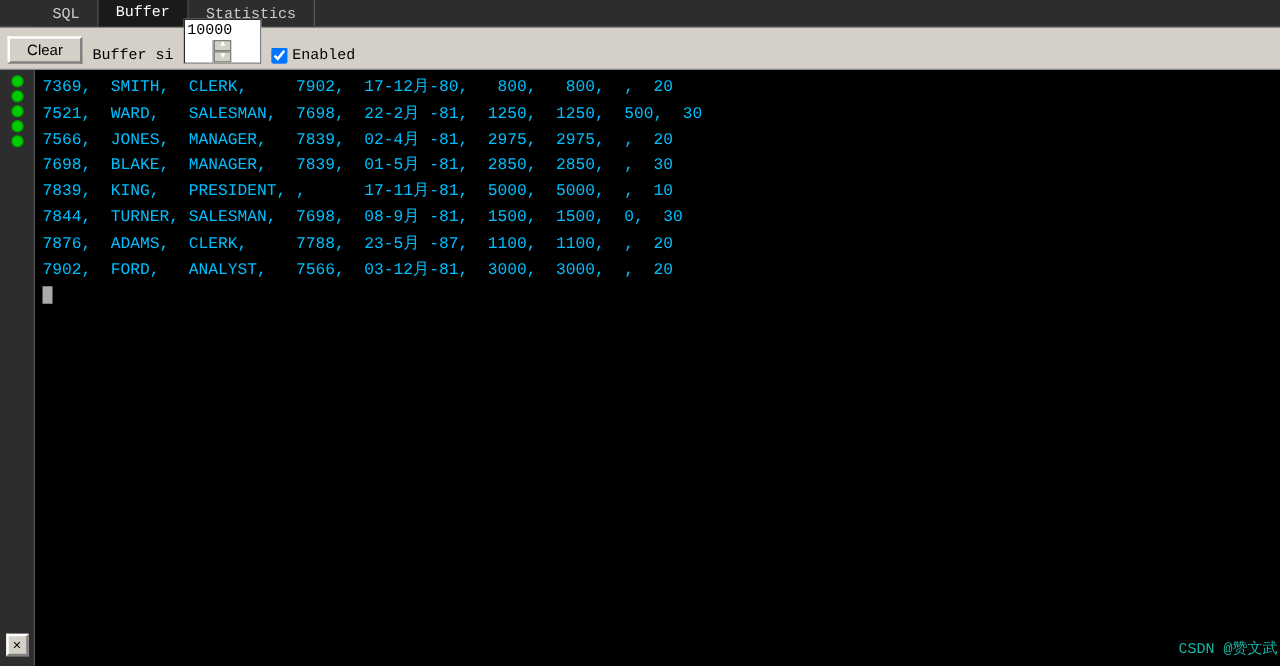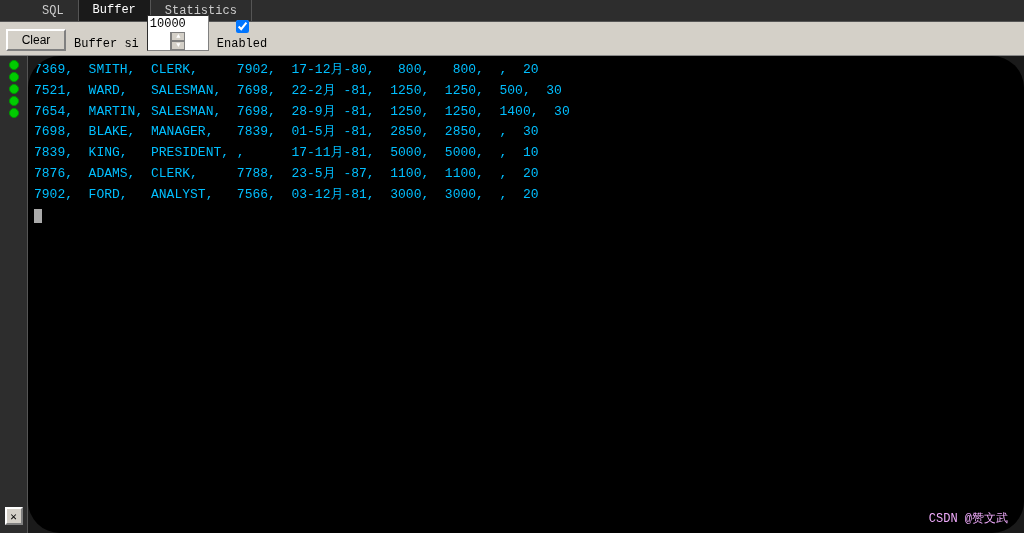--- a/index.html
+++ b/index.html
@@ -100,21 +100,20 @@
       justify-content: center;
       font-size: 7px;
       line-height: 1;
     }
     .enabled-check {
       display: flex;
       align-items: center;
       gap: 4px;
       font-size: 12px;
       color: #000;
-      flex-direction: column;
     }
     .enabled-check input[type="checkbox"] {
       cursor: pointer;
     }
 
     
     .main-area {
       display: flex;
       height: calc(533px - 22px - 34px);
     }
@@ -155,21 +154,20 @@
     
     .output-area {
       flex: 1;
       background: #000;
       padding: 4px 6px;
       overflow-y: auto;
       font-family: 'Courier New', Courier, monospace;
       font-size: 13px;
       color: #00bfff;
       line-height: 1.6;
-      border-radius: 32px;
     }
     .output-line {
       white-space: pre;
       display: block;
     }
     .cursor-line::after {
       content: '';
       display: inline-block;
       width: 8px;
       height: 14px;
@@ -190,22 +188,22 @@
     }
     .output-area::-webkit-scrollbar-thumb {
       background: #666;
       border: 1px solid #888;
     }
 
     
     .watermark {
       position: absolute;
       bottom: 6px;
-      right: 16px;
-      color: #f0abfc;
+      right: 2px;
+      color: #14b8a6;
       font-size: 12px;
       font-family: 'Courier New', Courier, monospace;
     }
   </style>
 </head>
 <body>
 
 <div class="tab-bar">
   <div class="tab" id="tab-sql">SQL</div>
   <div class="tab active" id="tab-output">Buffer</div>
@@ -235,22 +233,23 @@
     <div class="green-dot"></div>
     <div class="green-dot"></div>
     <div class="green-dot"></div>
     <div class="x-button">✕</div>
   </div>
 
   <div class="output-area" id="output-area">
 
   <span class="output-line">7369,  SMITH,  CLERK,     7902,  17-12月-80,   800,   800,  ,  20</span>
       <span class="output-line">7521,  WARD,   SALESMAN,  7698,  22-2月 -81,  1250,  1250,  500,  30</span>
-      <span class="output-line">7654,  MARTIN, SALESMAN,  7698,  28-9月 -81,  1250,  1250,  1400,  30</span>
+      <span class="output-line">7566,  JONES,  MANAGER,   7839,  02-4月 -81,  2975,  2975,  ,  20</span>
       <span class="output-line">7698,  BLAKE,  MANAGER,   7839,  01-5月 -81,  2850,  2850,  ,  30</span>
       <span class="output-line">7839,  KING,   PRESIDENT, ,      17-11月-81,  5000,  5000,  ,  10</span>
+      <span class="output-line">7844,  TURNER, SALESMAN,  7698,  08-9月 -81,  1500,  1500,  0,  30</span>
       <span class="output-line">7876,  ADAMS,  CLERK,     7788,  23-5月 -87,  1100,  1100,  ,  20</span>
       <span class="output-line">7902,  FORD,   ANALYST,   7566,  03-12月-81,  3000,  3000,  ,  20</span>
       <span class="output-line cursor-line"></span>
     </div>
 </div>
 
 <div class="watermark">CSDN @赞文武</div>
 
 </body></html>

